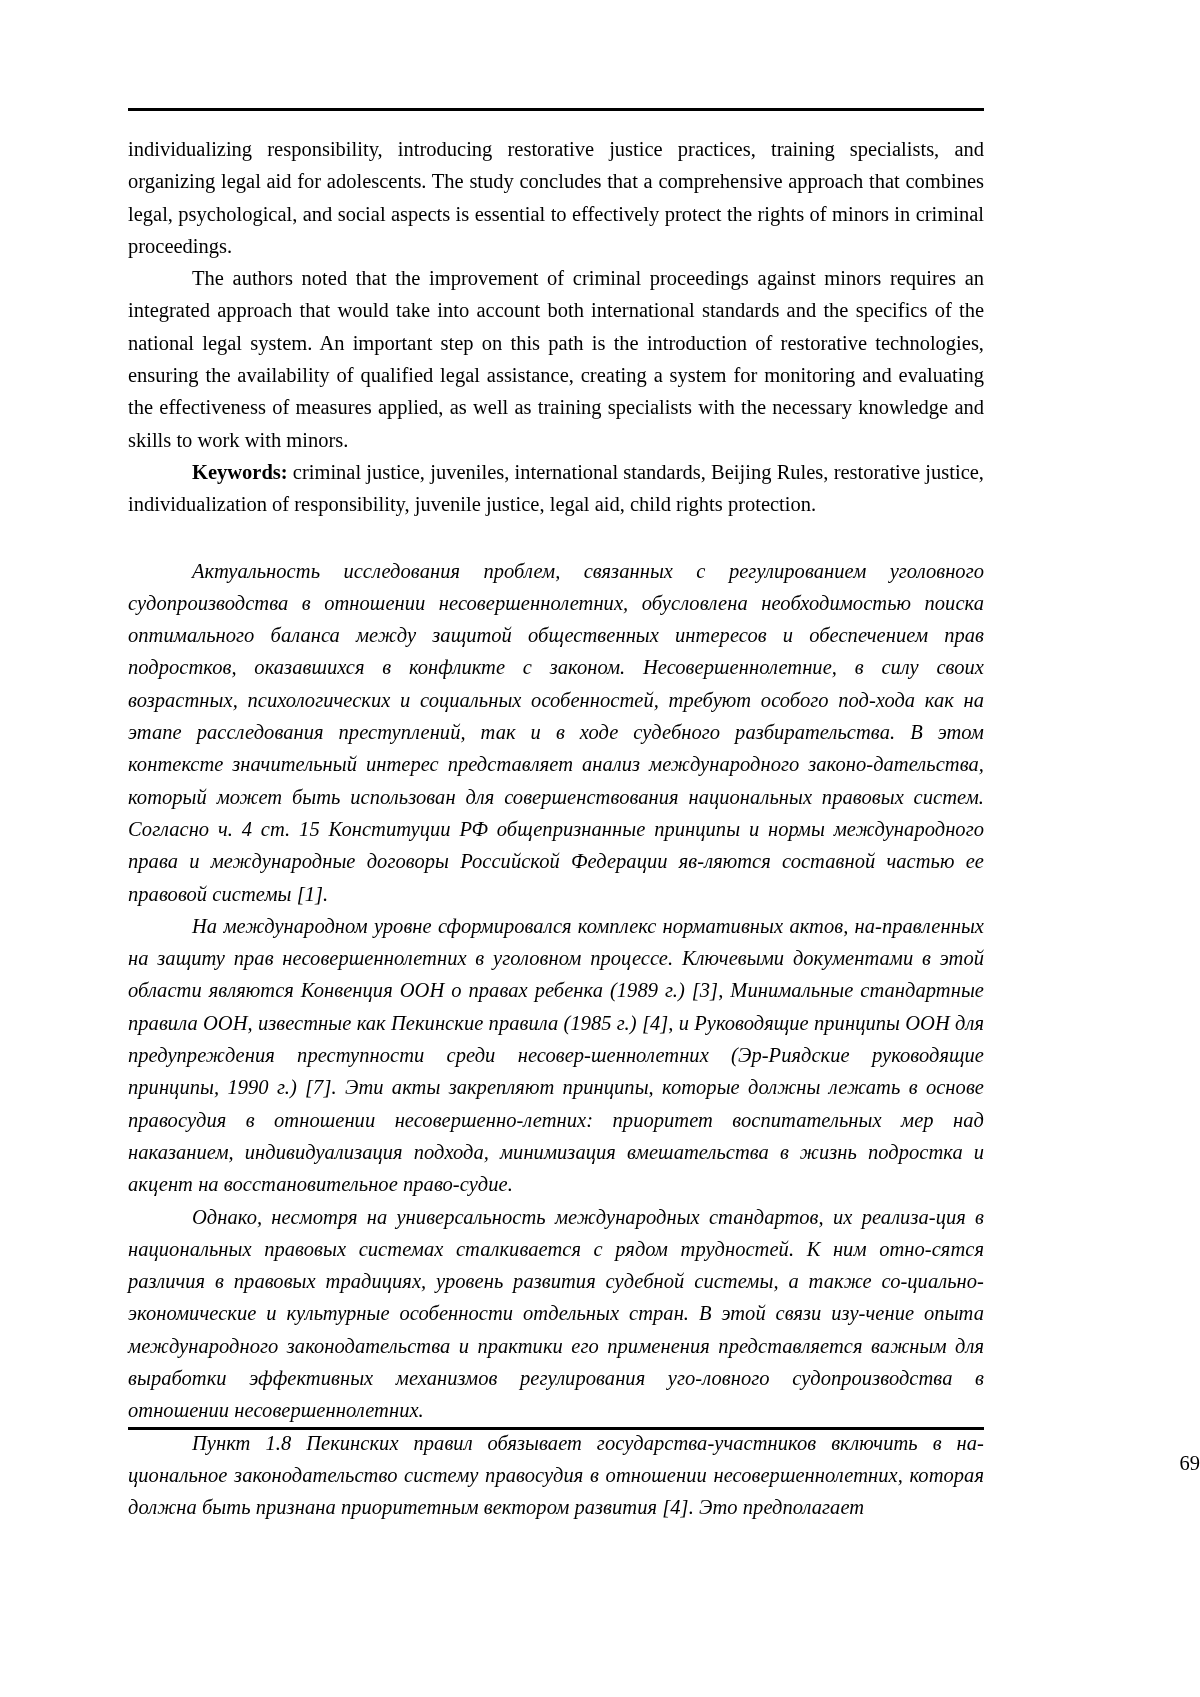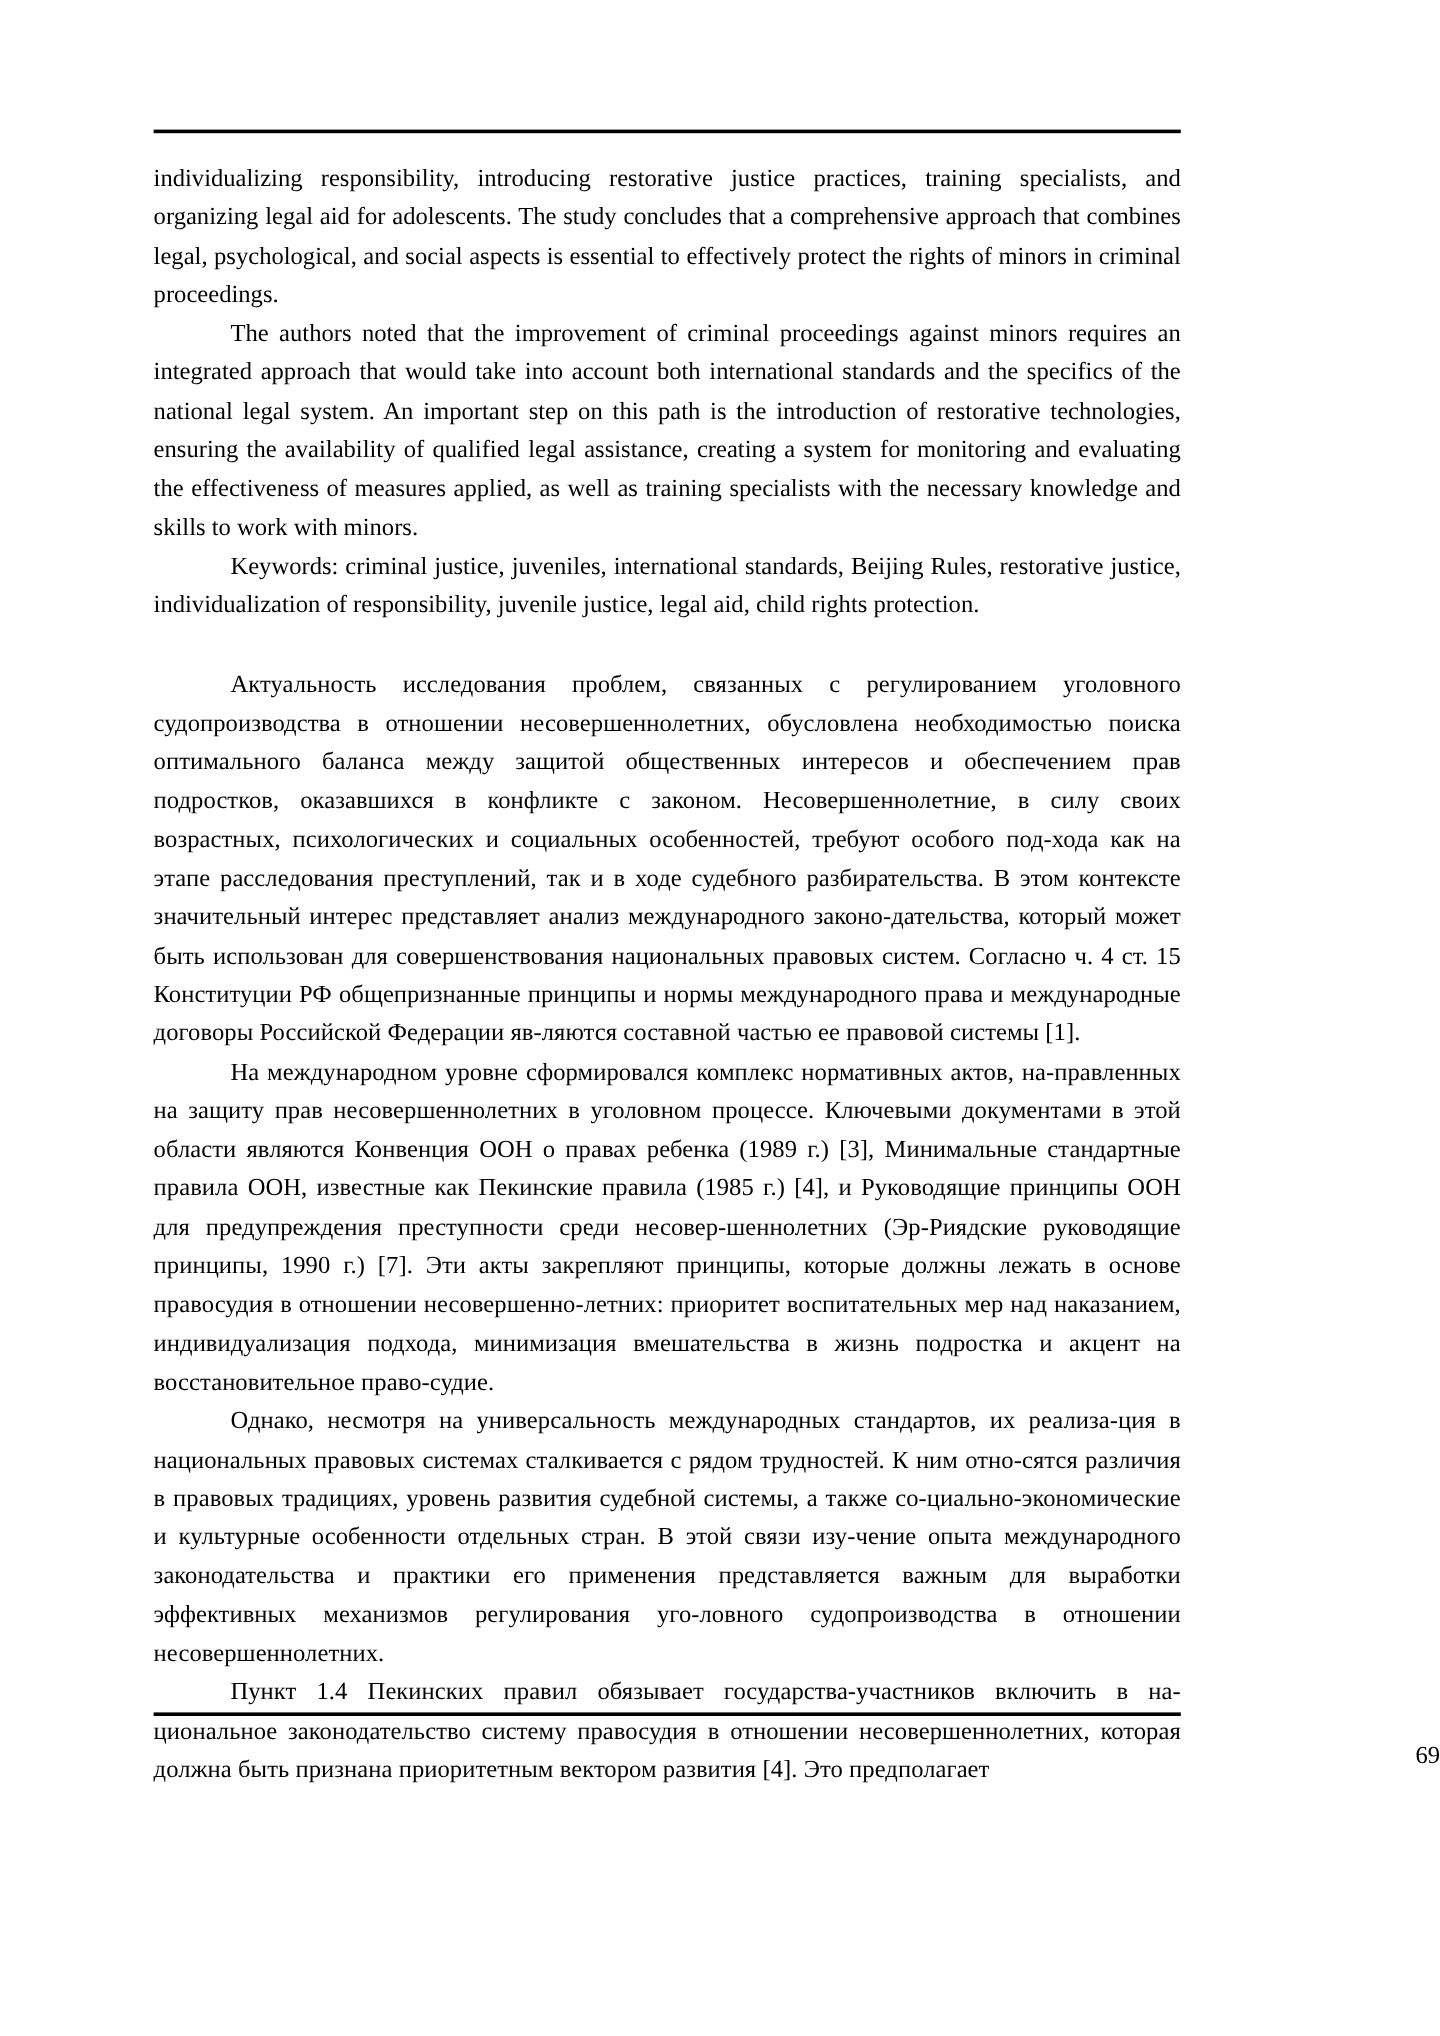--- a/index.html
+++ b/index.html
@@ -49,35 +49,36 @@
     text-justify: inter-word;
     hyphens: manual;
   }
   .para-first {
     margin-top: 22px;
   }
   .indent {
     text-indent: 64px;
   }
   .kw-label {
-    font-weight: normal;
+    font-weight: bold;
   }
   .gap-block {
     height: 34px;
   }
   .page-number {
     position: absolute;
     left: 0;
     top: 1452px;
     width: 1200px;
     text-align: right;
     font-size: 20.5px;
   }
   .ru {
     letter-spacing: 0.05px;
+    font-style: italic;
   }
 </style>
 </head>
 <body>
 
 <div class="page">
 
   <div class="content">
 
     <hr class="rule">
@@ -89,21 +90,21 @@
     <p class="body-text indent"><span class="kw-label">Keywords:</span> <span>criminal justice, juveniles, international standards, Beijing Rules, restorative justice, individualization of responsibility, juvenile justice, legal aid, child rights protection.</span></p>
 
     <div class="gap-block"></div>
 
     <p class="body-text indent ru">Актуальность исследования проблем, связанных с регулированием уголовного судопроизводства в отношении несовершеннолетних, обусловлена необходимостью поиска оптимального баланса между защитой общественных интересов и обеспечением прав подростков, оказавшихся в конфликте с законом. Несовершеннолетние, в силу своих возрастных, психологических и социальных особенностей, требуют особого под-хода как на этапе расследования преступлений, так и в ходе судебного разбирательства. В этом контексте значительный интерес представляет анализ международного законо-дательства, который может быть использован для совершенствования национальных правовых систем. Согласно ч. 4 ст. 15 Конституции РФ общепризнанные принципы и нормы международного права и международные договоры Российской Федерации яв-ляются составной частью ее правовой системы [1].</p>
 
     <p class="body-text indent ru">На международном уровне сформировался комплекс нормативных актов, на-правленных на защиту прав несовершеннолетних в уголовном процессе. Ключевыми документами в этой области являются Конвенция ООН о правах ребенка (1989 г.) [3], Минимальные стандартные правила ООН, известные как Пекинские правила (1985 г.) [4], и Руководящие принципы ООН для предупреждения преступности среди несовер-шеннолетних (Эр-Риядские руководящие принципы, 1990 г.) [7]. Эти акты закрепляют принципы, которые должны лежать в основе правосудия в отношении несовершенно-летних: приоритет воспитательных мер над наказанием, индивидуализация подхода, минимизация вмешательства в жизнь подростка и акцент на восстановительное право-судие.</p>
 
     <p class="body-text indent ru">Однако, несмотря на универсальность международных стандартов, их реализа-ция в национальных правовых системах сталкивается с рядом трудностей. К ним отно-сятся различия в правовых традициях, уровень развития судебной системы, а также со-циально-экономические и культурные особенности отдельных стран. В этой связи изу-чение опыта международного законодательства и практики его применения представляется важным для выработки эффективных механизмов регулирования уго-ловного судопроизводства в отношении несовершеннолетних.</p>
 
-    <p class="body-text indent ru">Пункт 1.4 Пекинских правил обязывает государства-участников включить в на-циональное законодательство систему правосудия в отношении несовершеннолетних, которая должна быть признана приоритетным вектором развития [4]. Это предполагает</p>
+    <p class="body-text indent ru">Пункт 1.8 Пекинских правил обязывает государства-участников включить в на-циональное законодательство систему правосудия в отношении несовершеннолетних, которая должна быть признана приоритетным вектором развития [4]. Это предполагает</p>
 
   </div>
 
   <hr class="rule-bottom">
 
   <div class="page-number">69</div>
 
 </div>
 
 </body></html>

